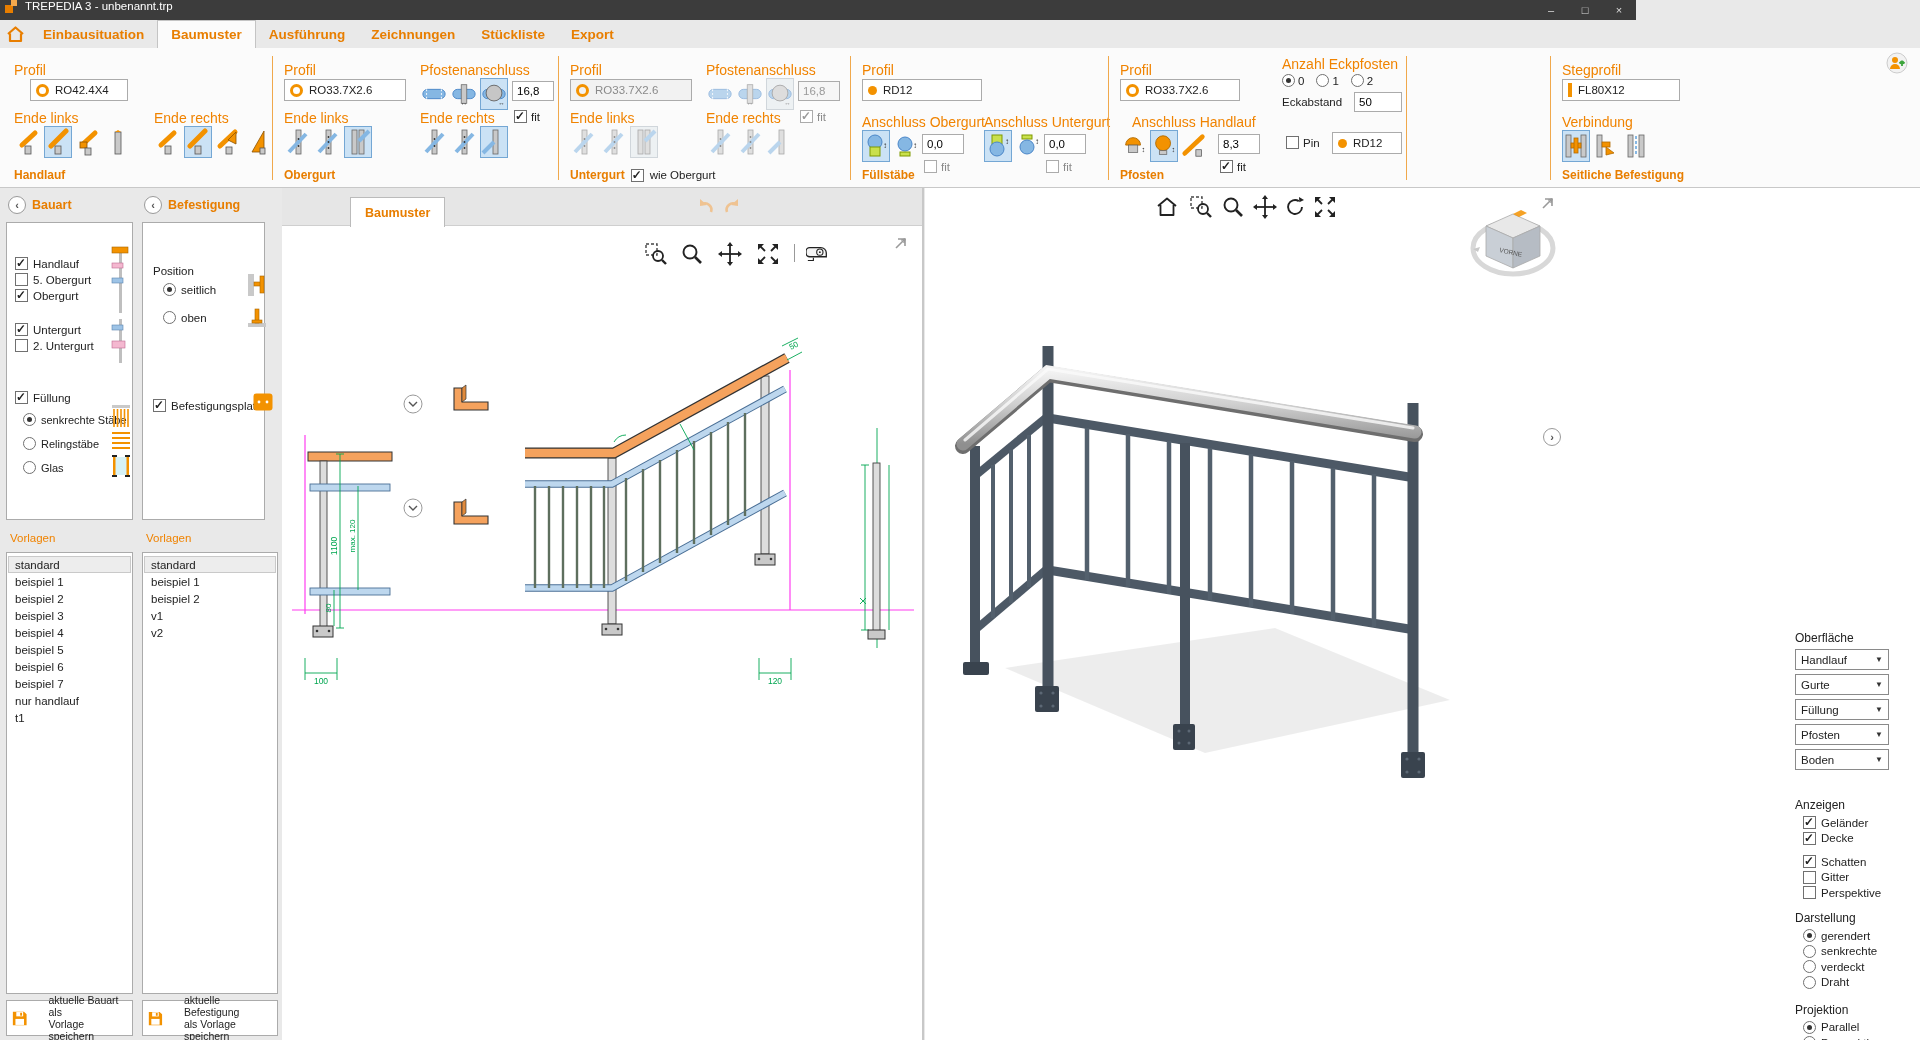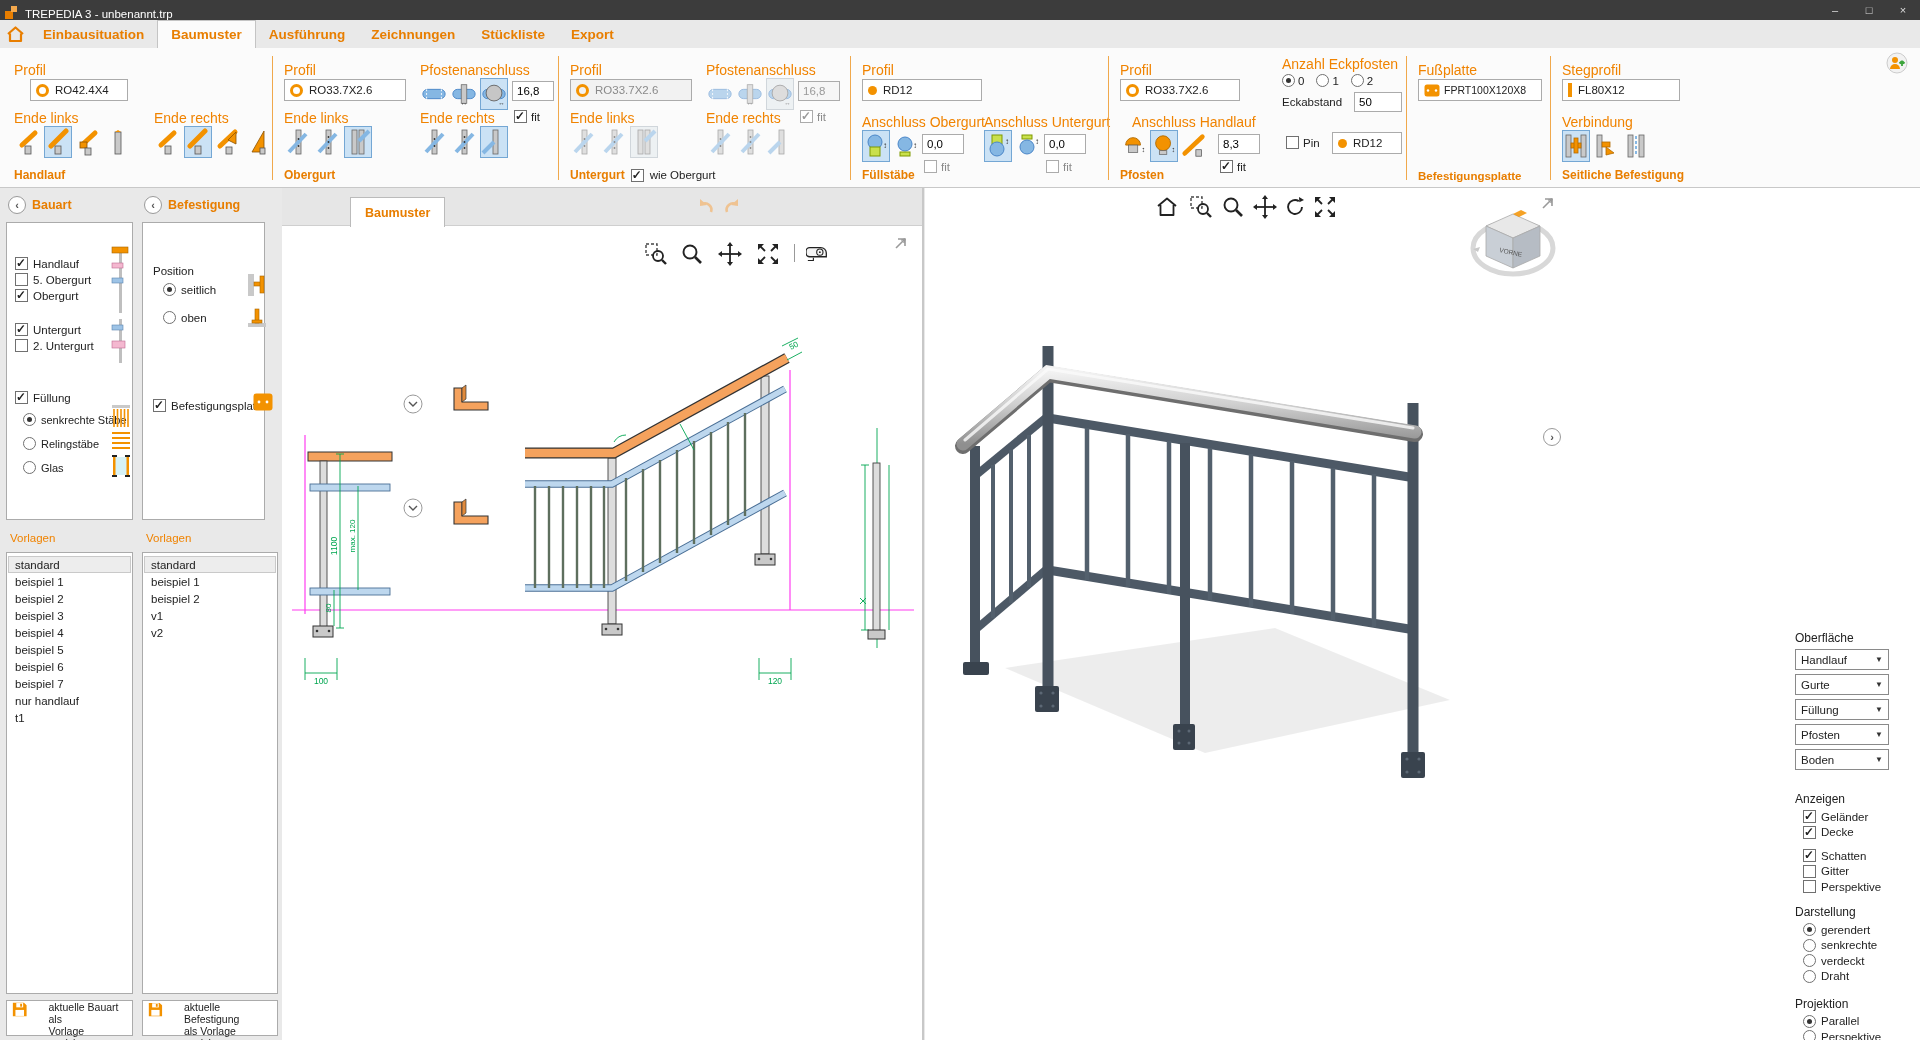--- a/index.html
+++ b/index.html
@@ -1,19 +1,19 @@
 <!DOCTYPE html>
 <html><head>
 <meta charset="utf-8">
 <style>
   *{box-sizing:border-box;margin:0;padding:0}
   html,body{width:1920px;height:1040px;overflow:hidden}
   body{font-family:"Liberation Sans",sans-serif;background:#E9E9E9;position:relative;font-size:12px;color:#222}
   
-  #titlebar{position:absolute;left:0;top:0;width:1920px;height:20px;background:#3C3C3C;color:#fff;display:flex;align-items:flex-end}
+  #titlebar{position:absolute;left:0;top:0;width:1636px;height:20px;background:#3C3C3C;color:#fff;display:flex;align-items:flex-start}
   #titlebar .logo{width:14px;height:14px;margin:0 6px 0 5px;position:relative}
   #titlebar .logo i{position:absolute;background:#E87E00;display:block}
   #titlebar .logo i.b1{left:0;top:5px;width:8px;height:8px}
   #titlebar .logo i.b2{left:6px;top:0;width:6px;height:6px;background:#F5A94D}
   #titlebar .t{font-size:11.5px}
   #titlebar .winbtns{margin-left:auto;display:flex;height:100%}
   #titlebar .winbtns div{width:34px;display:flex;align-items:center;justify-content:center;font-size:11px;color:#ddd}
   
   #menubar{position:absolute;left:0;top:20px;width:1920px;height:28px;background:#E9E9E9;display:flex;align-items:stretch}
   #menubar .home{width:30px;display:flex;align-items:center;justify-content:center}
@@ -47,21 +47,21 @@
   
   #main{position:absolute;left:0;top:188px;width:1920px;height:852px;background:#E9E9E9}
   .phead{position:absolute;display:flex;align-items:center;gap:6px;color:#E87E00;font-weight:bold;font-size:12.5px}
   .circbtn{width:18px;height:18px;border-radius:50%;border:1px solid #9a9a9a;background:#fff;color:#555;display:flex;align-items:center;justify-content:center;font-size:11px;font-weight:bold}
   .pbox{position:absolute;background:#fff;border:1px solid #ABABAB}
   .pchk{position:absolute;display:flex;align-items:center;gap:5px;font-size:11.5px;white-space:nowrap}
   .orlabel{position:absolute;color:#F08300;font-size:11.5px}
   .vlist{position:absolute;background:#fff;border:1px solid #ABABAB;padding-top:3px}
   .vitem{height:17px;display:flex;align-items:center;padding:0 6px;font-size:11.5px;border:1px solid transparent;margin:0 1px}
   .vitem.sel{background:#EDEDED;border-color:#C9C9C9}
-  .savebox{position:absolute;background:#fff;border:1px solid #ABABAB;display:flex;align-items:flex-start;gap:21px;padding:0 5px;font-size:10.5px;line-height:1.15}
+  .savebox{position:absolute;background:#fff;border:1px solid #ABABAB;display:flex;align-items:center;gap:21px;padding:0 5px;font-size:10.5px;line-height:1.15}
   
   #view2d{position:absolute;left:282px;top:0;width:640px;height:852px;background:#fff}
   #view2d .tabstrip{position:absolute;left:0;top:0;width:100%;height:38px;background:#E6E6E6;border-bottom:1px solid #CFCFCF}
   #view2d .vtab{position:absolute;left:68px;top:9px;height:30px;padding:0 14px;background:#fff;border:1px solid #BBB;border-bottom:none;display:flex;align-items:center;color:#E87E00;font-weight:bold;font-size:12.5px}
   .tbicon{position:absolute;width:24px;height:24px;display:flex;align-items:center;justify-content:center}
   #vsplit{position:absolute;left:922px;top:0;width:2px;height:852px;background:#C8C8C8}
   #view3d{position:absolute;left:925px;top:0;width:995px;height:852px;background:#fff}
   
   #sidebar{position:absolute;left:868px;top:437px;width:122px}
   #sidebar .slabel{font-size:12px;color:#222;margin:6px 0 4px 2px}
@@ -465,32 +465,20 @@
       <input type="checkbox" class="cb" style="">
       <span>Pin</span>
     </div>
     <div class="rfield" style="left:216px;top:84px;width:70px">
       <span class="dot"></span>
       <span>RD12</span>
     </div>
   </div>
   <div class="rdiv" style="left:1406px"></div>
 
-  <div class="rsec" style="left:1414px;width:132px">
-    <div class="rlabel" style="left:4px;top:14px">Fußplatte</div>
-    <div class="rfield" style="left:4px;top:31px;width:124px;font-size:10.5px;gap:4px">
-      <svg width="16" height="13" viewBox="0 0 16 13">
-          <rect x="0.5" y="0.5" width="15" height="12" rx="2.5" fill="#F39200"></rect>
-          <circle cx="4" cy="6.5" r="1.2" fill="#fff"></circle>
-          <circle cx="12" cy="6.5" r="1.2" fill="#fff"></circle>
-        </svg>
-      <span>FPRT100X120X8</span>
-    </div>
-    <div class="rtitle" style="left:4px;font-size:11.5px">Befestigungsplatte</div>
-  </div>
   <div class="rdiv" style="left:1550px"></div>
 
   <div class="rsec" style="left:1558px;width:170px">
     <div class="rlabel" style="left:4px;top:14px">Stegprofil</div>
     <div class="rfield" style="left:4px;top:31px;width:118px">
       <span style="width:4px;height:14px;background:#F39200;display:inline-block"></span>
       <span>FL80X12</span>
     </div>
     <div class="rlabel" style="left:4px;top:66px">Verbindung</div>
     <div class="irow" style="left:4px;top:82px">
@@ -1052,21 +1040,21 @@
         <span class="ar">▼</span>
       </div>
       <div class="dd">
         <span>Pfosten</span>
         <span class="ar">▼</span>
       </div>
       <div class="dd">
         <span>Boden</span>
         <span class="ar">▼</span>
       </div>
-      <div class="slabel" style="margin-top:22px">Anzeigen</div>
+      <div class="slabel" style="margin-top:28px">Anzeigen</div>
       <label class="srow">
           <input type="checkbox" class="cb" checked="" style="">
           <span>Geländer</span>
         </label>
       <label class="srow">
           <input type="checkbox" class="cb" checked="" style="">
           <span>Decke</span>
         </label>
       <div class="gap8"></div>
       <label class="srow">

